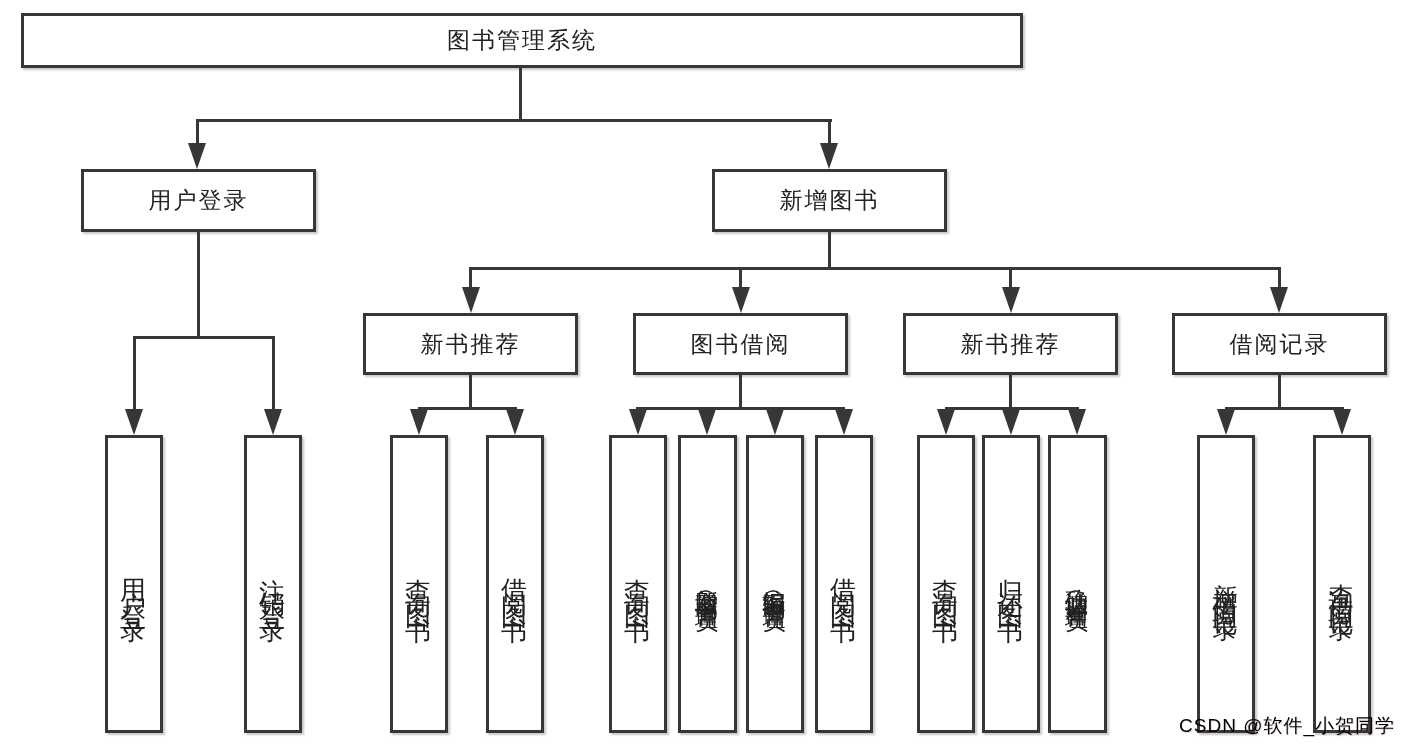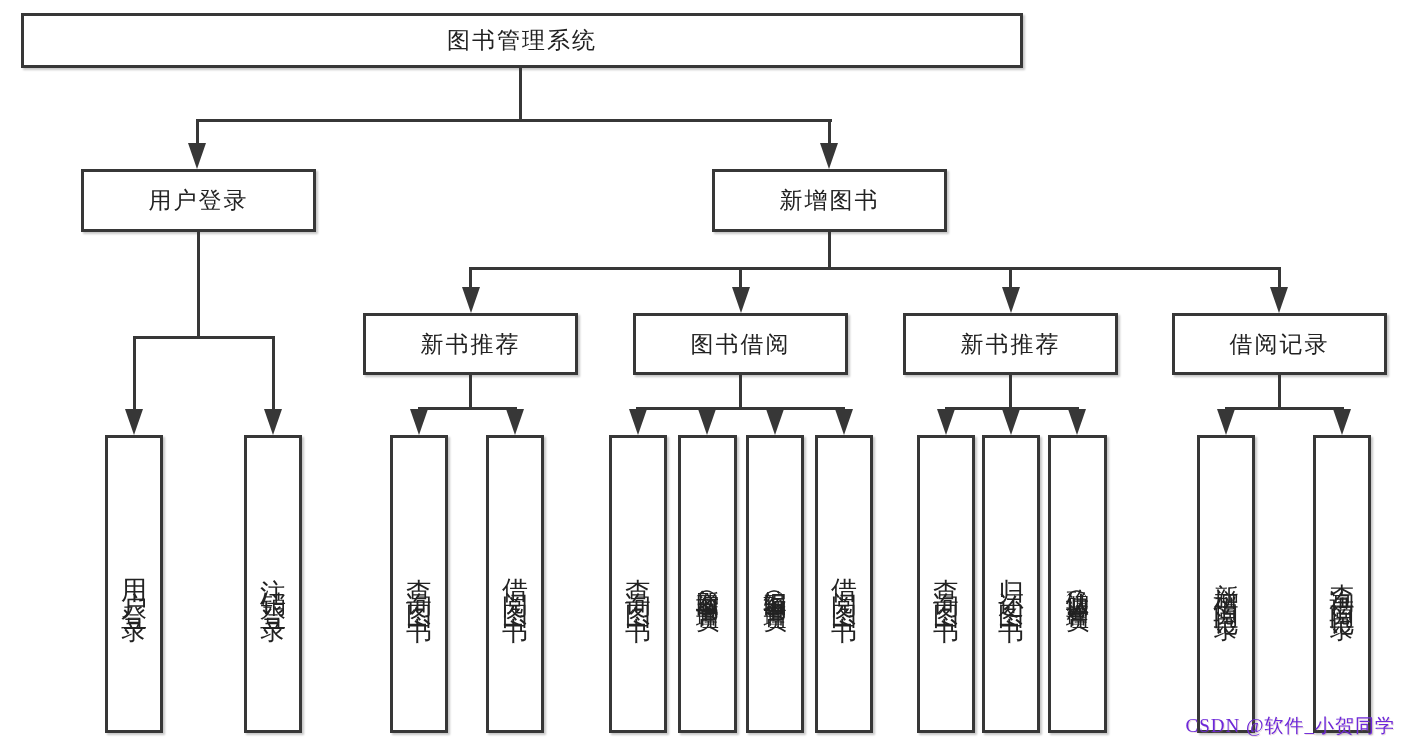--- a/index.html
+++ b/index.html
@@ -5,21 +5,21 @@
   :root{
     --line:#373737;
     --text:#222;
   }
   html,body{margin:0;padding:0;background:#fff;}
   .stage{
     position:relative;
     width:1405px;height:747px;
     background:#ffffff;
     overflow:hidden;
-    font-family:Liberation Serif, serif;
+    font-family:Liberation Sans, sans-serif;
     color:var(--text);
   }
   .box{
     position:absolute;
     background:#fff;
     border:3px solid var(--line);
     box-shadow:2px 2px 2px rgba(0,0,0,0.22);
     display:flex;align-items:center;justify-content:center;
     box-sizing:border-box;
   }
@@ -44,21 +44,21 @@
     position:absolute;width:0;height:0;
     border-left:9px solid transparent;
     border-right:9px solid transparent;
     border-top:26px solid var(--line);
   }
   .watermark{
     position:absolute;
     right:10px;top:713px;
     font-size:19px;
     letter-spacing:1px;
-    color:#6d28d9;
+    color:#000000;
     text-shadow:1px 1px 0 rgba(180,120,120,0.25);
   }
 </style>
 </head>
 <body>
 
 <div class="stage">
 
   <div class="box" style="left:21px;top:13px;width:1002px;height:55px;">
     <span class="lbl">图书管理系统</span>

